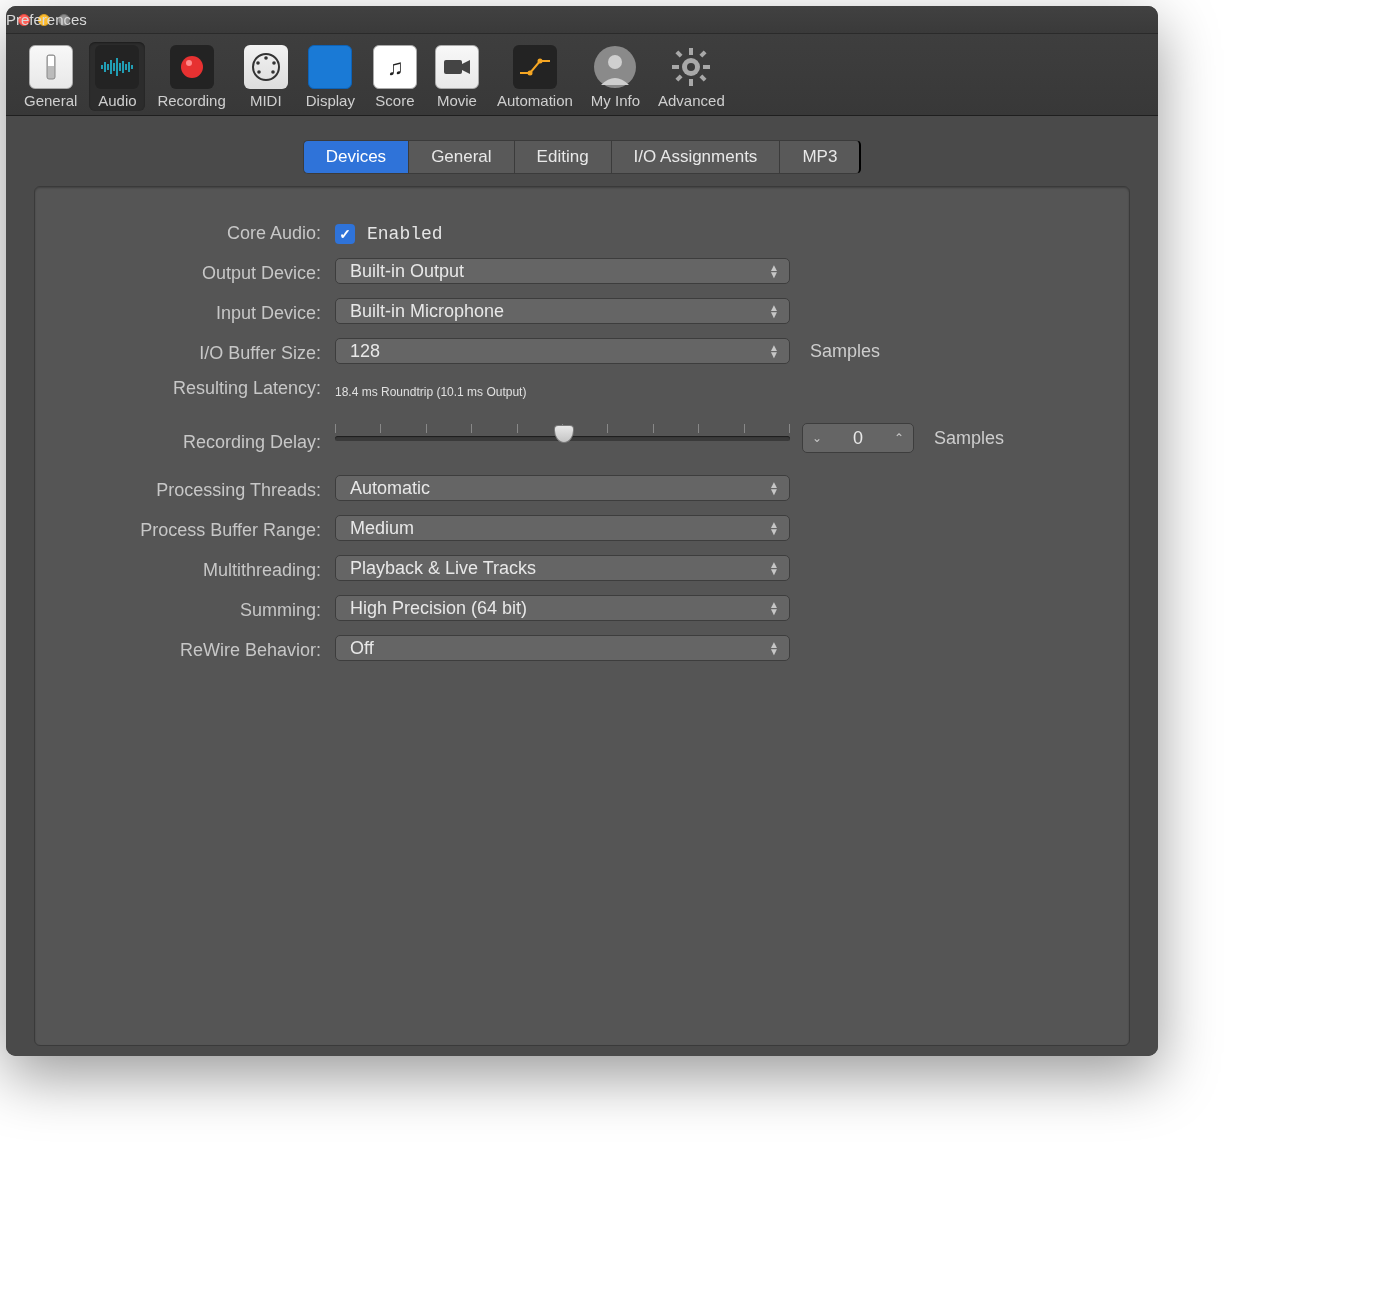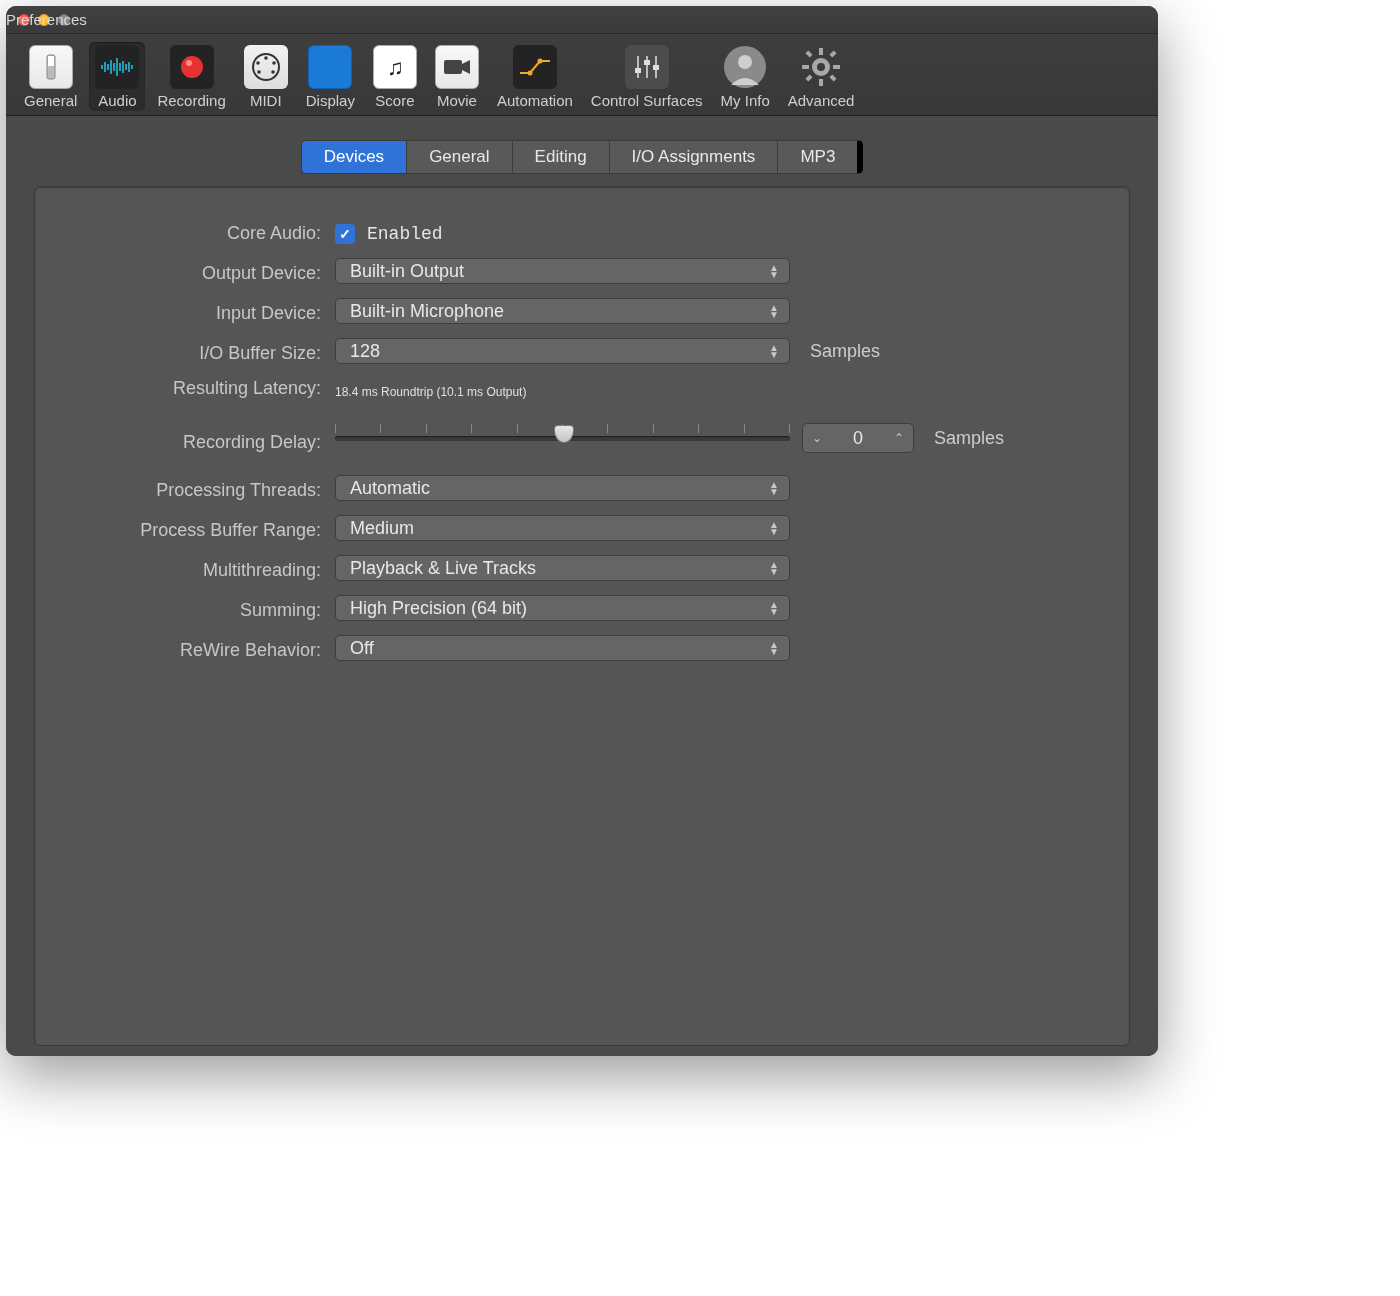--- a/index.html
+++ b/index.html
@@ -103,21 +103,21 @@
   .seg {
     background: #595959;
     color: #e8e8e8;
     font-size: 17px;
     padding: 6px 22px;
     border: 1px solid #3b3b3b;
     border-right: none;
     cursor: default;
   }
   .seg:first-child { border-top-left-radius: 5px; border-bottom-left-radius:5px; }
-  .seg:last-child { border-right:6px solid #000000; border-top-right-radius:5px; border-bottom-right-radius:5px; }
+  .seg:last-child { border-right:2px solid #000000; border-top-right-radius:5px; border-bottom-right-radius:5px; }
   .seg.active { background: #2f73d9; color:#fff; }
   
   .body-panel {
     margin-top: 12px;
     background: #555;
     border: 1px solid #3a3a3a;
     border-radius: 6px;
     padding: 36px 40px 40px 40px;
     box-shadow: inset 0 1px 2px rgba(0,0,0,0.25);
     min-height: 860px;
@@ -324,35 +324,20 @@
       <div class="icon-wrap icon-automation">
         <svg width="34" height="24">
             <polyline points="2,18 12,18 22,6 32,6" fill="none" stroke="#f5a623" stroke-width="2"></polyline>
             <circle cx="12" cy="18" r="2.5" fill="#f5a623"></circle>
             <circle cx="22" cy="6" r="2.5" fill="#f5a623"></circle>
           </svg>
       </div>
       <span class="lbl">Automation</span>
     </div>
     <div class="tb-item">
-      <div class="icon-wrap icon-cs">
-        <svg width="34" height="30">
-            <g stroke="#bbb" stroke-width="2">
-              <line x1="8" y1="4" x2="8" y2="26"></line>
-              <line x1="17" y1="4" x2="17" y2="26"></line>
-              <line x1="26" y1="4" x2="26" y2="26"></line>
-            </g>
-            <rect x="5" y="16" width="6" height="5" fill="#ddd"></rect>
-            <rect x="14" y="8" width="6" height="5" fill="#ddd"></rect>
-            <rect x="23" y="13" width="6" height="5" fill="#ddd"></rect>
-          </svg>
-      </div>
-      <span class="lbl">Control Surfaces</span>
-    </div>
-    <div class="tb-item">
       <div class="icon-wrap">
         <svg width="44" height="44">
             <circle cx="22" cy="22" r="21" fill="#8a8a8a"></circle>
             <circle cx="22" cy="17" r="7" fill="#cfcfcf"></circle>
             <path d="M8 40 Q22 26 36 40" fill="#cfcfcf"></path>
           </svg>
       </div>
       <span class="lbl">My Info</span>
     </div>
     <div class="tb-item">

